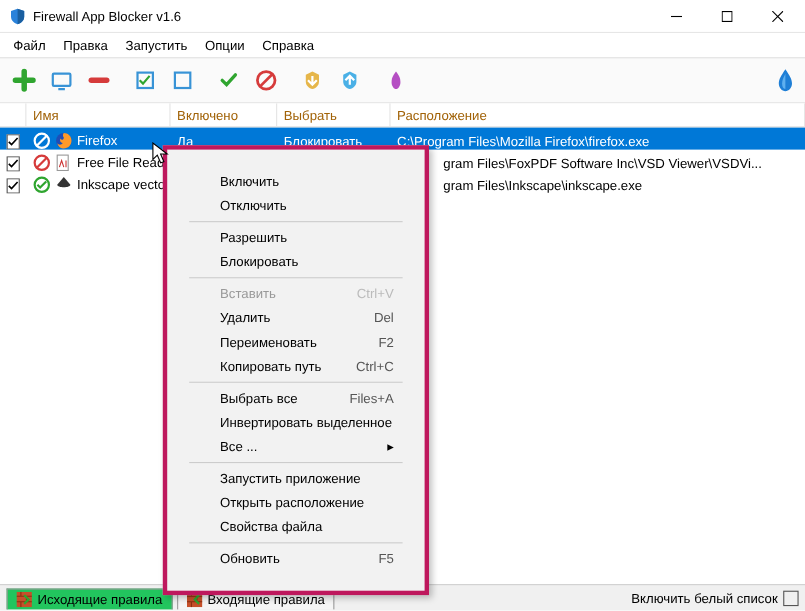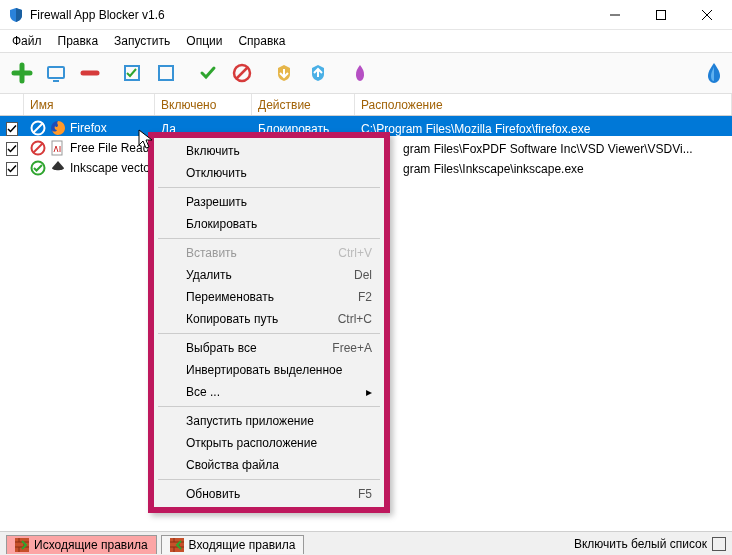--- a/index.html
+++ b/index.html
@@ -20,28 +20,28 @@
   .hcell { border-right:1px solid #e4e4e4; padding:3px 6px; display:flex; align-items:center; }
   .c-check{width:24px;} .c-name{width:131px;} .c-enabled{width:97px;} .c-action{width:103px;} .c-loc{flex:1;}
   .rows { position:relative; height:380px; background:#fff; }
   .row { height:20px; display:flex; align-items:flex-end; font-size:12px; }
   .row.selected { background:#0078d7; color:#fff; }
   .cell { padding:0 6px; overflow:hidden; white-space:nowrap; text-overflow:ellipsis; display:flex; align-items:center; }
   .cb { width:14px; height:14px; border:1px solid #555; background:#fff; display:flex; align-items:center; justify-content:center; }
   .cb svg { width:10px; height:10px; }
   .appicon { width:16px; height:16px; margin-right:4px; flex-shrink:0; }
   .statusbar { position:absolute; bottom:0; left:0; right:0; height:24px; border-top:1px solid #cfcfcf; display:flex; align-items:center; background:#f0f0f0; padding:0 6px; }
-  .tab { display:flex; align-items:center; padding:2px 8px; border:1px solid #999; background:#fca5a5; margin-right:4px; border-bottom:none; position:relative; top:1px; }
+  .tab { display:flex; align-items:center; padding:2px 8px; border:1px solid #999; background:#22c55e; margin-right:4px; border-bottom:none; position:relative; top:1px; }
   .tab.inactive { background:#f5f5f5; }
   .tabicon { width:14px; height:14px; margin-right:5px; }
   .sspacer{flex:1;}
   .whitelist { display:flex; align-items:flex-start; gap:5px; font-size:12px; }
   .chk { width:14px; height:14px; border:1px solid #555; }
 
-  .contextmenu { position:absolute; left:148px; top:132px; width:242px; background:#f2f2f2; border:6px solid #be185d; box-shadow:3px 3px 6px rgba(0,0,0,0.25); padding:2px; font-size:12px; z-index:50; }
+  .contextmenu { position:absolute; left:148px; top:132px; width:242px; background:#f2f2f2; border:4px solid #be185d; box-shadow:3px 3px 6px rgba(0,0,0,0.25); padding:18px; font-size:12px; z-index:50; }
   .cmitem { display:flex; align-items:center; padding:4px 10px 4px 30px; position:relative; }
   .cmitem.disabled { color:#999; }
   .cmitem .shortcut { margin-left:auto; color:#555; }
   .cmitem .arrow { margin-left:auto; }
   .cmitem.disabled .shortcut { color:#bbb; }
   .cmsep { height:1px; background:#ccc; margin:3px 2px; }
   .cursor { position:absolute; left:138px; top:129px; z-index:60; pointer-events:none;}
 </style>
 </head>
 <body>
@@ -144,21 +144,21 @@
   <svg class="logo" viewBox="0 0 24 24">
       <path d="M12 2 C8 8 6 11 6 15 C6 19 9 22 12 22 C15 22 18 19 18 15 C18 11 16 8 12 2 Z" fill="#1f7fd6"></path>
       <path d="M12 6 C10 10 9 12 9 15 C9 18 10 20 12 20 Z" fill="#5fb0ef"></path>
     </svg>
 </div>
 
 <div class="headers">
   <div class="hcell c-check"></div>
   <div class="hcell c-name">Имя</div>
   <div class="hcell c-enabled">Включено</div>
-  <div class="hcell c-action">Действие</div>
+  <div class="hcell c-action">Выбрать</div>
   <div class="hcell c-loc">Расположение</div>
 </div>
 
 <div class="rows">
 
   <div class="row selected">
     <div class="cell c-check">
         <div class="cb">
           <svg viewBox="0 0 10 10">
             <path d="M1 5l2.5 2.5L9 1.5" stroke="#000" fill="none" stroke-width="1.5"></path>
@@ -257,21 +257,21 @@
       <span>Переименовать</span>
       <span class="shortcut">F2</span>
     </div>
   <div class="cmitem">
       <span>Копировать путь</span>
       <span class="shortcut">Ctrl+C</span>
     </div>
   <div class="cmsep"></div>
   <div class="cmitem">
       <span>Выбрать все</span>
-      <span class="shortcut">Free+A</span>
+      <span class="shortcut">Files+A</span>
     </div>
   <div class="cmitem">
       <span>Инвертировать выделенное</span>
     </div>
   <div class="cmitem">
       <span>Все ...</span>
       <span class="arrow">▸</span>
     </div>
   <div class="cmsep"></div>
   <div class="cmitem">

